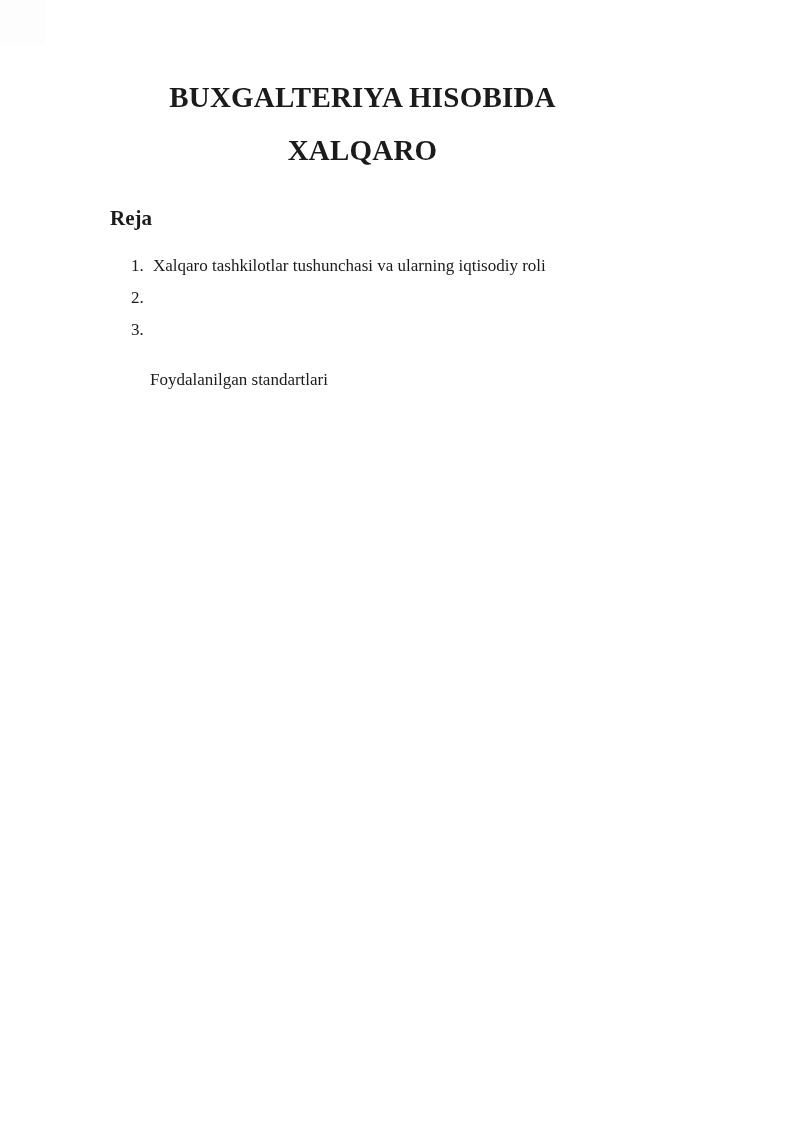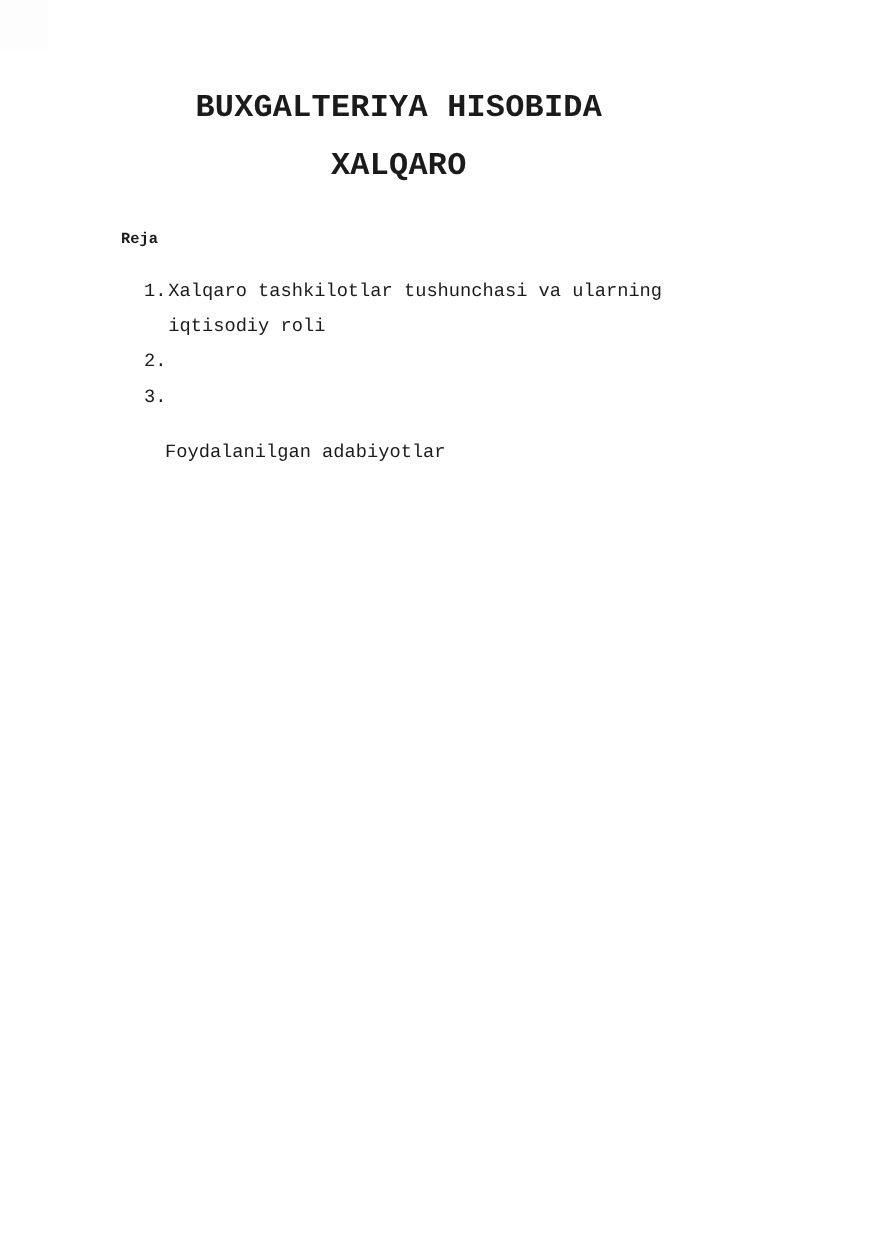--- a/index.html
+++ b/index.html
@@ -10,41 +10,40 @@
     background: #ffffff;
     font-family: "Liberation Serif", "DejaVu Serif", serif;
     color: #1b1b1b;
   }
   .page {
     position: relative;
     width: 672px;
     height: 1131px;
     background: #ffffff;
     overflow: hidden;
-    font-family: Liberation Mono, monospace;
   }
   .corner-artifact {
     position: absolute;
     top: 0;
     left: 0;
     width: 45px;
     height: 45px;
     background: #fdfdfd;
   }
   .doc-title {
     margin: 71px 60px 0 113px;
     text-align: center;
     font-weight: bold;
     font-size: 29px;
     line-height: 53px;
     letter-spacing: 0.2px;
   }
   .plan-heading {
     margin: 30px 0 0 110px;
-    font-size: 14px;
+    font-size: 21px;
     font-weight: bold;
     line-height: 22px;
   }
   .para {
     margin: 0 60px 0 150px;
     font-size: 17px;
     line-height: 32px;
   }
   .para-kirish {
     margin-top: 24px;
@@ -95,15 +94,15 @@
     </div>
     <div class="toc-item">
       <span class="toc-marker">2.</span>
     </div>
     <div class="toc-item">
       <span class="toc-marker">3.</span>
     </div>
   </div>
 
 
-  <div class="para para-foydalanilgan">Foydalanilgan adabiyotlar</div>
+  <div class="para para-foydalanilgan">Foydalanilgan standartlari</div>
 
 </div>
 
 </body></html>

